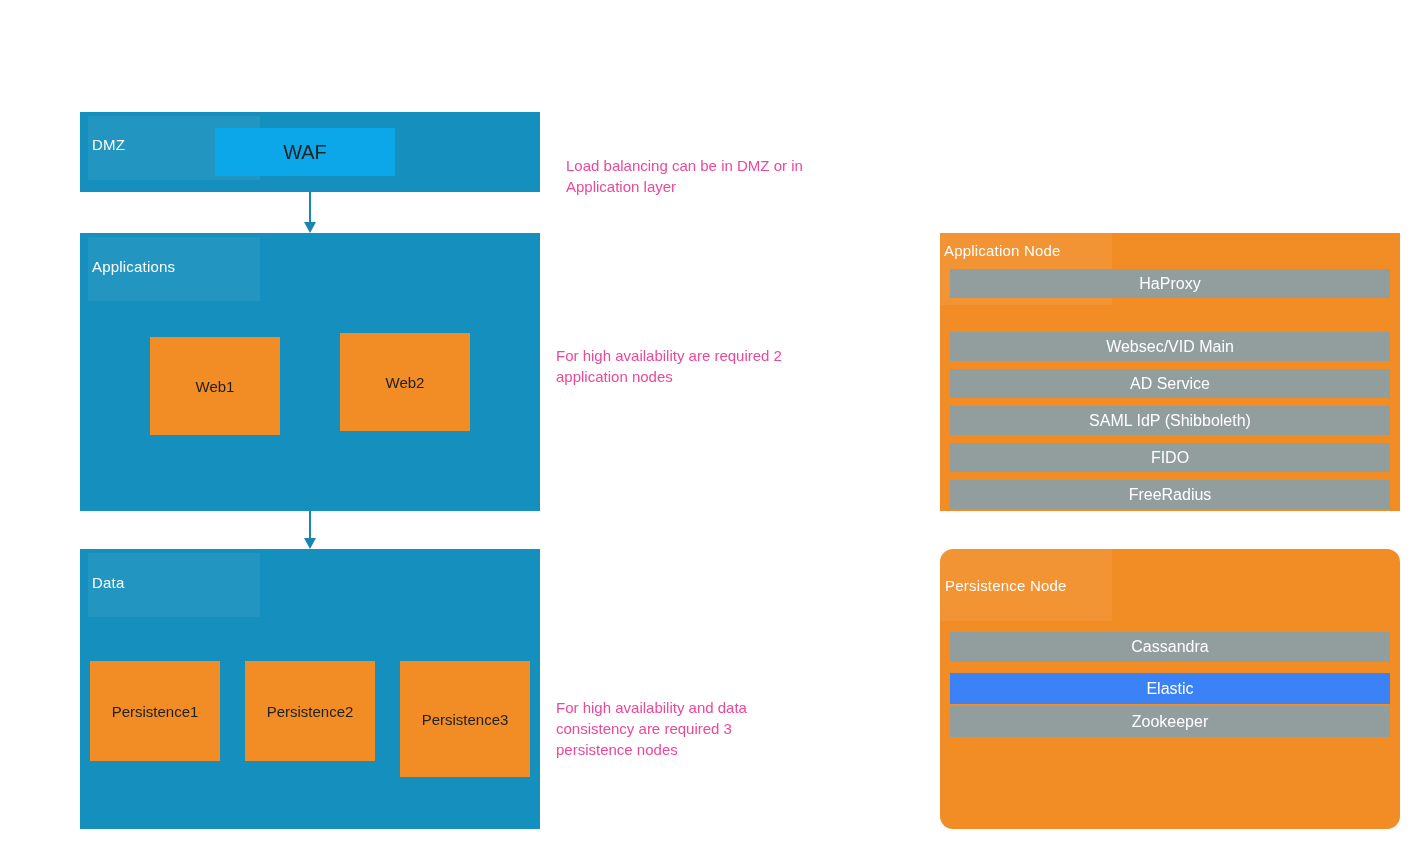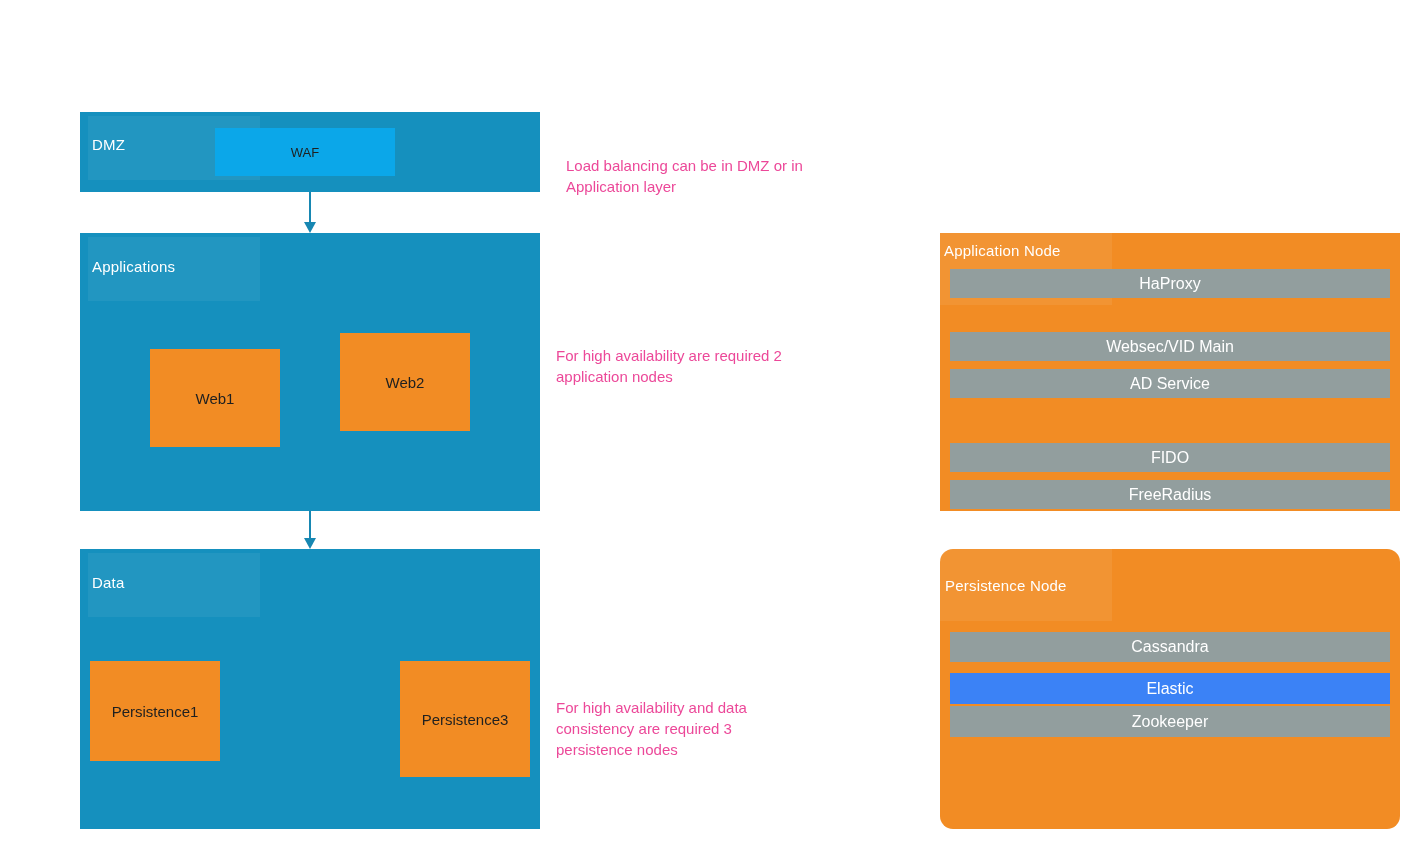--- a/index.html
+++ b/index.html
@@ -42,32 +42,32 @@
   .layer-dmz .layer-label { top: 24px; text-align: right; }
 
   
   .waf-box {
     position: absolute;
     left: 135px; top: 16px;
     width: 180px; height: 48px;
     background: #0BA7E9;
     display: flex; align-items: center; justify-content: center;
     color: #1f2020;
-    font-size: 13px;
+    font-size: 20px;
   }
 
   
   .inner-box {
     position: absolute;
     background: #F28C24;
     display: flex; align-items: center; justify-content: center;
     color: #1f2020;
     font-size: 15px;
   }
-  .web1 { left: 70px;  top: 116px; width: 130px; height: 98px; }
+  .web1 { left: 70px;  top: 104px; width: 130px; height: 98px; }
   .web2 { left: 260px; top: 100px; width: 130px; height: 98px; }
   .pers1 { left: 10px;  top: 112px; width: 130px; height: 100px; }
   .pers2 { left: 165px; top: 112px; width: 130px; height: 100px; }
   .pers3 { left: 320px; top: 112px; width: 130px; height: 116px; }
 
   
   .flow-arrow { position: absolute; left: 300px; }
   .arrow-1 { top: 192px; }
   .arrow-2 { top: 511px; }
 
@@ -167,20 +167,23 @@
   <svg class="flow-arrow arrow-2" width="20" height="38" viewBox="0 0 20 38">
     <path d="M10 0 V27" stroke="#1787B2" stroke-width="2" fill="none"></path>
     <path d="M4 27 L16 27 L10 38 Z" fill="#1787B2"></path>
   </svg>
 
   <div class="layer layer-data">
     <span class="layer-label">Data</span>
     <div class="inner-box pers1">
       <span>Persistence1</span>
     </div>
+    <div class="inner-box pers2">
+      <span>Persistence2</span>
+    </div>
     <div class="inner-box pers3">
       <span>Persistence3</span>
     </div>
   </div>
 
   <div class="annotation annotation-1">Load balancing can be in DMZ or in
 Application layer</div>
   <div class="annotation annotation-2">For high availability are required 2
 application nodes</div>
   <div class="annotation annotation-3">For high availability and data
@@ -191,20 +194,23 @@
     <span class="node-title">Application Node</span>
     <div class="service-bar bar-websec">
       <span>Websec/VID Main</span>
     </div>
     <div class="service-bar bar-haproxy">
       <span>HaProxy</span>
     </div>
     <div class="service-bar bar-adservice">
       <span>AD Service</span>
     </div>
+    <div class="service-bar bar-saml">
+      <span>SAML IdP (Shibboleth)</span>
+    </div>
     <div class="service-bar bar-fido">
       <span>FIDO</span>
     </div>
     <div class="service-bar bar-freeradius">
       <span>FreeRadius</span>
     </div>
   </div>
 
   <div class="node-panel node-pers">
     <span class="node-title">Persistence Node</span>

